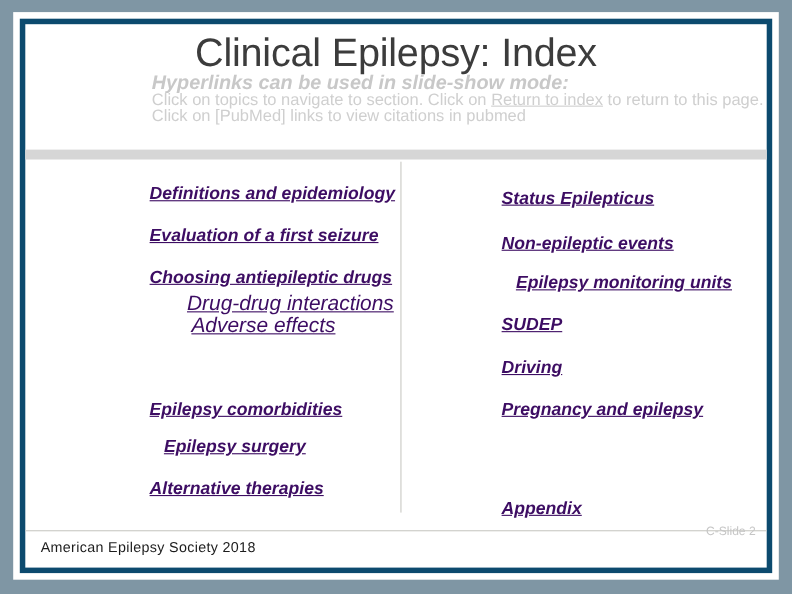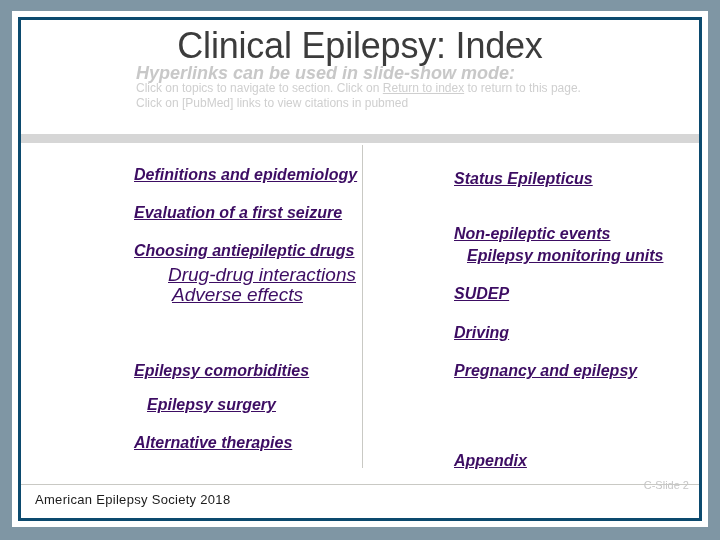--- a/index.html
+++ b/index.html
@@ -25,21 +25,21 @@
     width: 100%;
     height: 100%;
     background: #ffffff;
     padding: 6px 6px 6px 6px;
     position: relative;
   }
   .slide-inner {
     width: 100%;
     height: 100%;
     background: #ffffff;
-    border: 3px solid #0c4a6e;
+    border: 5px solid #0c4a6e;
     position: relative;
   }
 
   
   .title-block {
     position: absolute;
     left: 0; top: 0;
     width: 100%;
     height: 114px;
   }
@@ -64,21 +64,21 @@
   }
   .subtitle-lead {
     font-size: 18px;
     line-height: 15px;
     font-style: italic;
     font-weight: bold;
     color: #c8c8c8;
     white-space: nowrap;
   }
   .subtitle-line {
-    font-size: 12px;
+    font-size: 15px;
     line-height: 15px;
     color: #cfcfcf;
     white-space: nowrap;
   }
   .subtitle-line .inline-link {
     text-decoration: underline;
     color: #cfcfcf;
   }
 
   
@@ -185,21 +185,21 @@
             <span class="link lv1" style="left: 113px; top: 61px;">Evaluation of a first seizure</span>
             <span class="link lv1" style="left: 113px; top: 99px;">Choosing antiepileptic drugs</span>
             <span class="link lv2" style="left: 147px; top: 121px;">Drug-drug interactions</span>
             <span class="link lv2" style="left: 151px; top: 141px;">Adverse effects</span>
             <span class="link lv1" style="left: 113px; top: 219px;">Epilepsy comorbidities</span>
             <span class="link lv1" style="left: 126px; top: 253px;">Epilepsy surgery</span>
             <span class="link lv1" style="left: 113px; top: 291px;">Alternative therapies</span>
           </div>
         <div class="col col-right" id="col-right">
             <span class="link lv1" style="left: 91px; top: 27px;">Status Epilepticus</span>
-            <span class="link lv1" style="left: 91px; top: 82px;">Non-epileptic events</span>
+            <span class="link lv1" style="left: 91px; top: 68px;">Non-epileptic events</span>
             <span class="link lv1" style="left: 104px; top: 104px;">Epilepsy monitoring units</span>
             <span class="link lv1" style="left: 91px; top: 142px;">SUDEP</span>
             <span class="link lv1" style="left: 91px; top: 181px;">Driving</span>
             <span class="link lv1" style="left: 91px; top: 219px;">Pregnancy and epilepsy</span>
             <span class="link lv1" style="left: 91px; top: 277px; margin-top: 32px;">Appendix</span>
           </div>
       </div>
 
       <div class="footer-rule"></div>
       <div class="slide-number">C-Slide 2</div>

